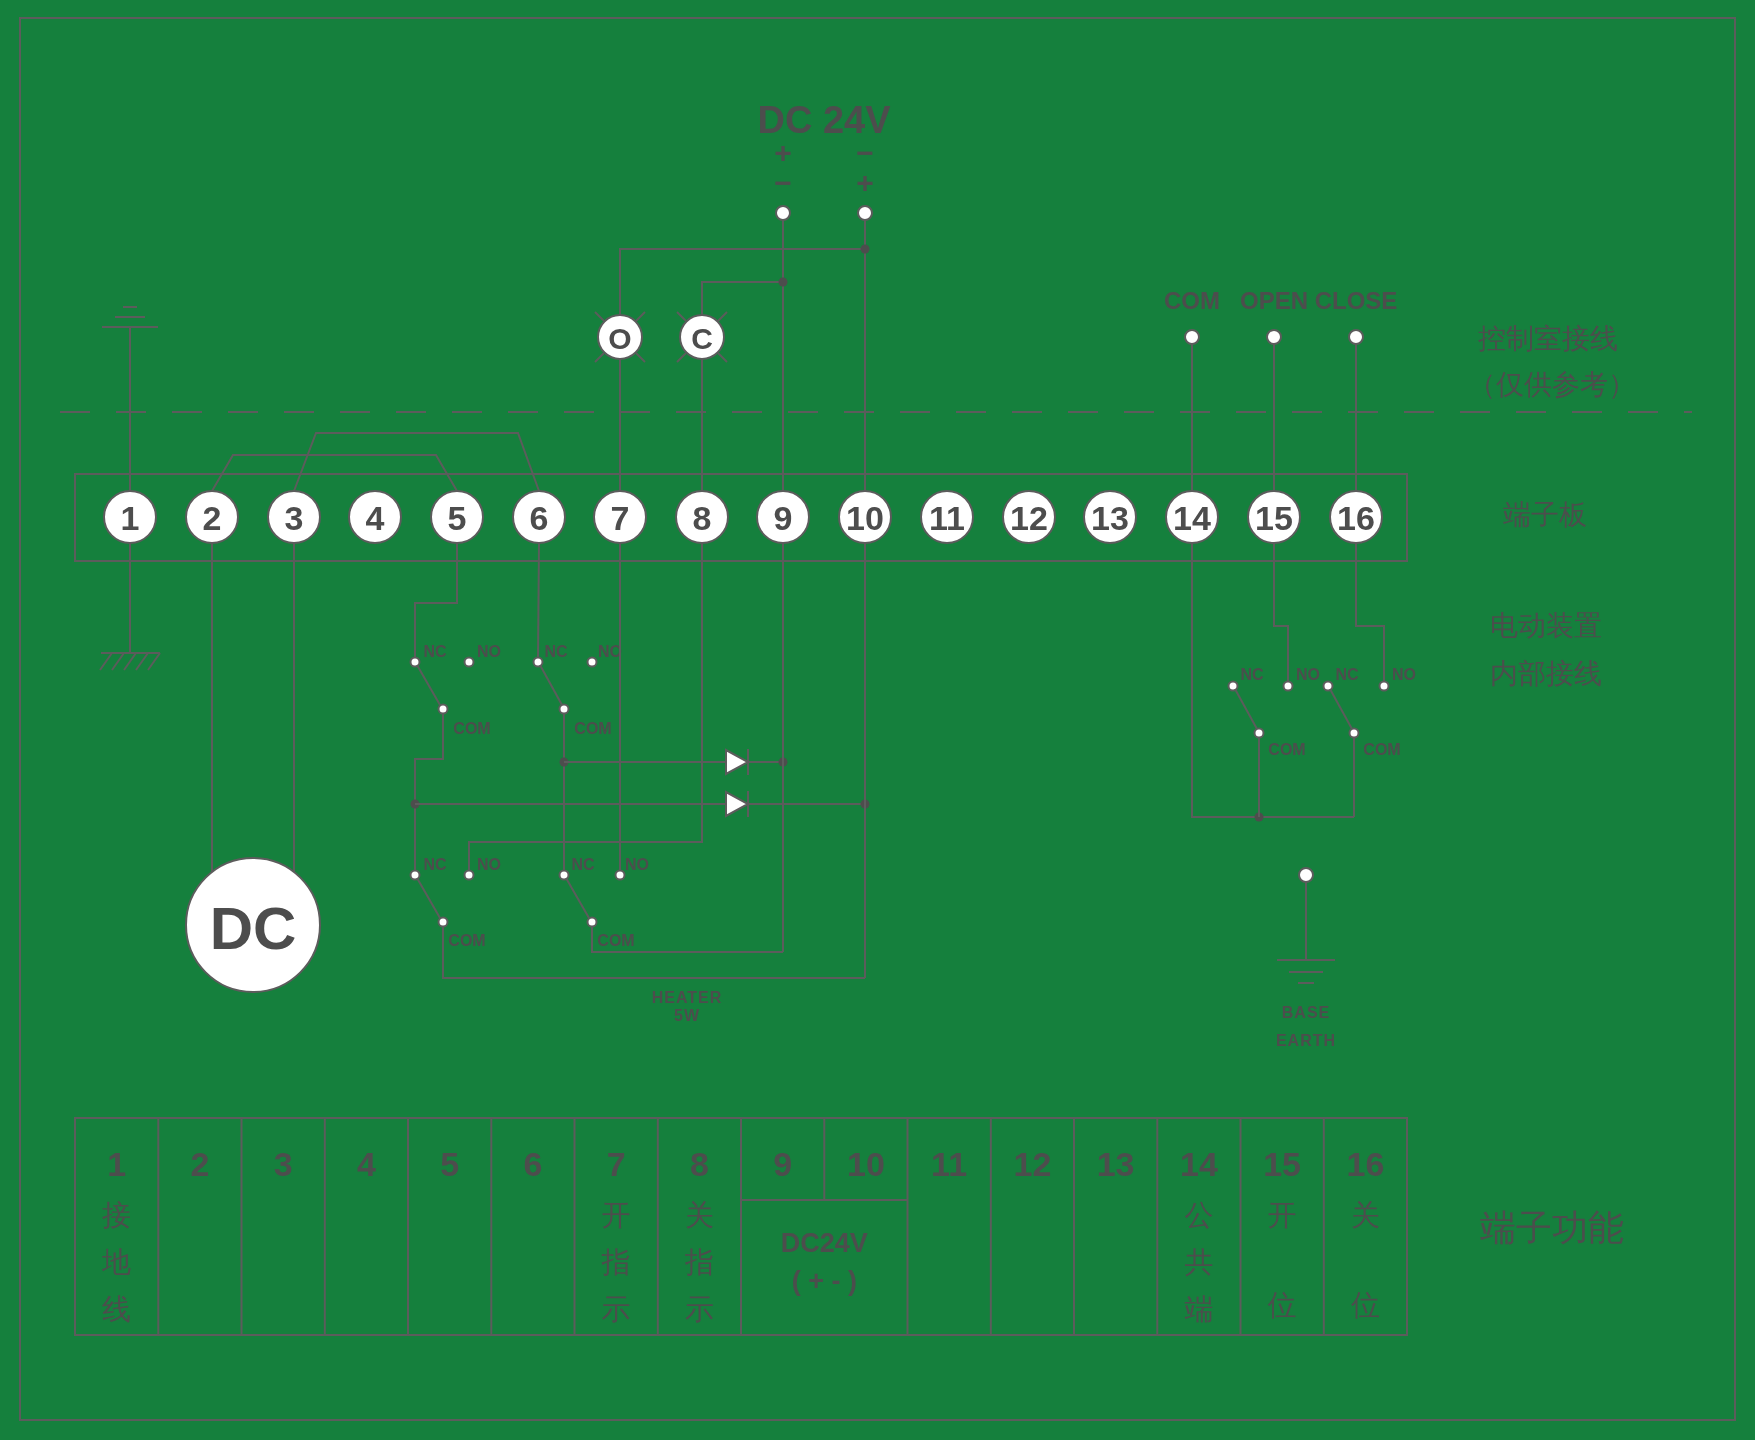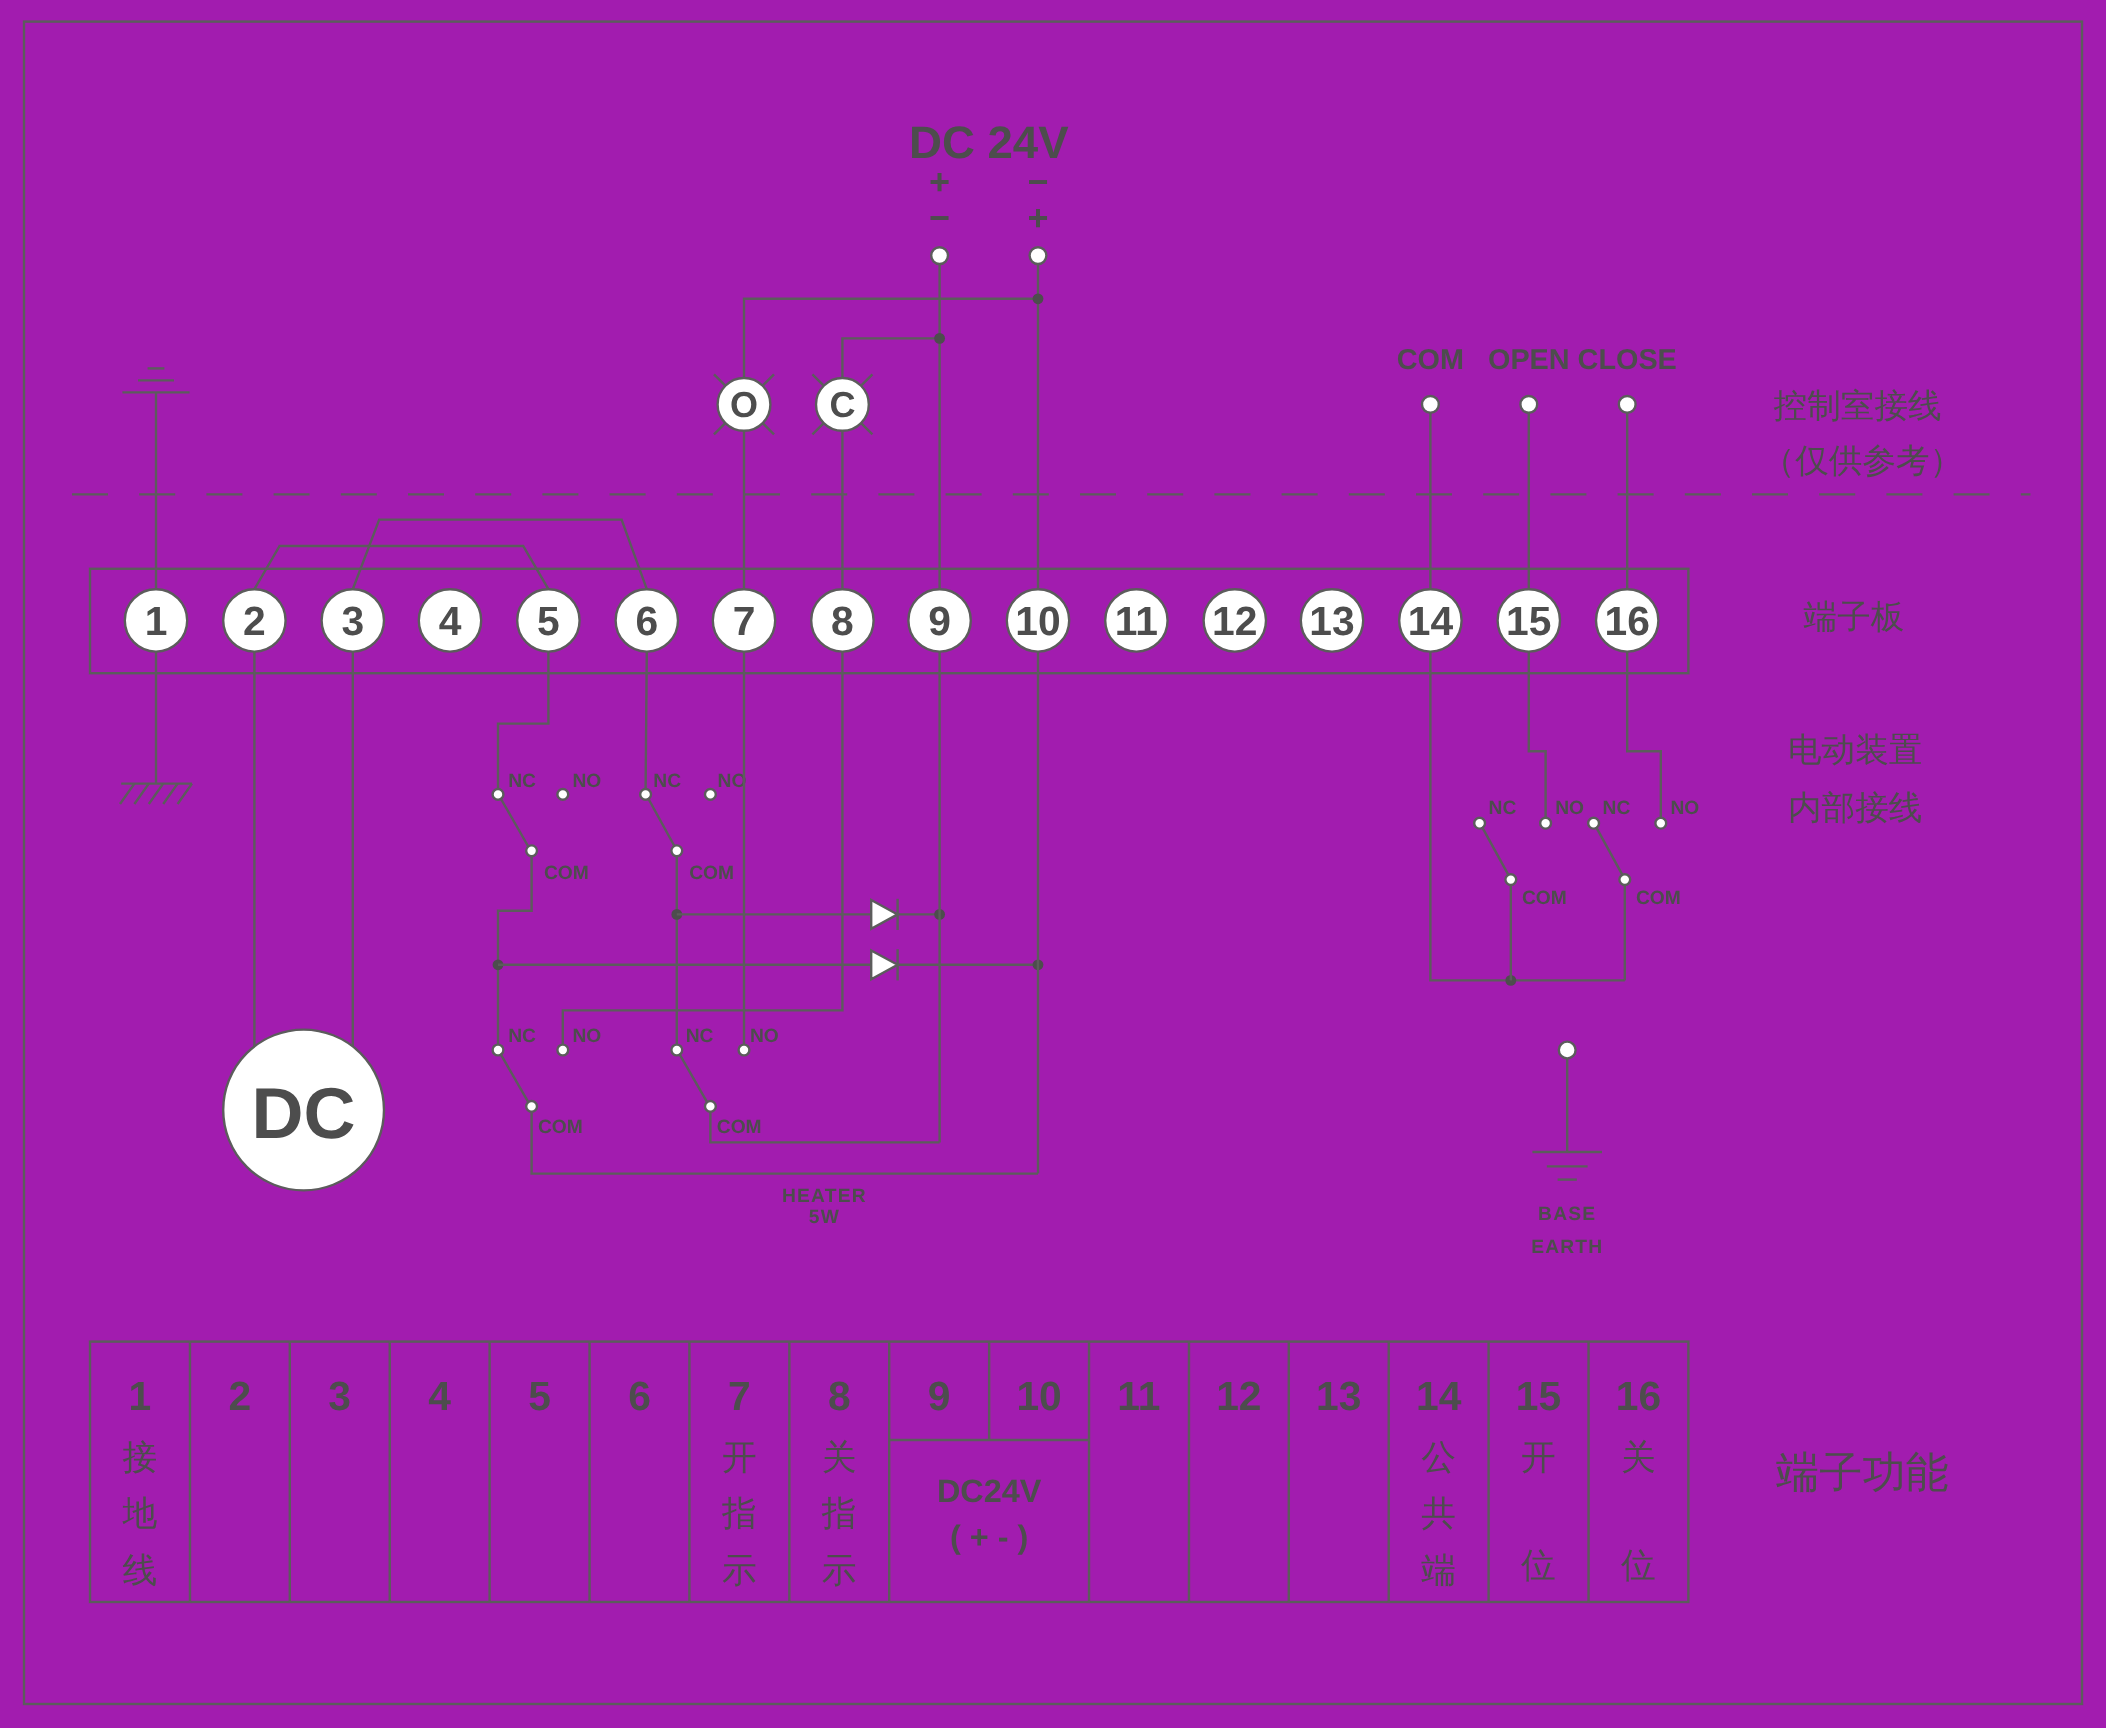--- a/index.html
+++ b/index.html
@@ -1,16 +1,16 @@
 <!DOCTYPE html>
 <html><head>
 <meta charset="utf-8">
 <style>
   html,body{margin:0;padding:0;background:#e8e8e8;}
-  .page{position:relative;width:1755px;height:1440px;background:#a21caf;margin:0 auto;
+  .page{position:relative;width:1755px;height:1440px;background:#15803d;margin:0 auto;
         font-family:"Liberation Sans","DejaVu Sans",sans-serif;}
   svg{position:absolute;left:0;top:0;}
   svg text{fill:#4d4d4d;text-anchor:middle;dominant-baseline:central;
            font-family:"Liberation Sans","DejaVu Sans",sans-serif;}
   .wire{stroke:#5c5c5c;stroke-width:2;fill:none;}
   .wire-dash{stroke:#5c5c5c;stroke-width:2;fill:none;stroke-dasharray:30 26;}
   .node{stroke:#5c5c5c;stroke-width:2;fill:#ffffff;}
   .dot{fill:#4d4d4d;stroke:none;}
   .t-big{font-size:34px;font-weight:bold;}
   .t-title{font-size:38px;font-weight:bold;}

